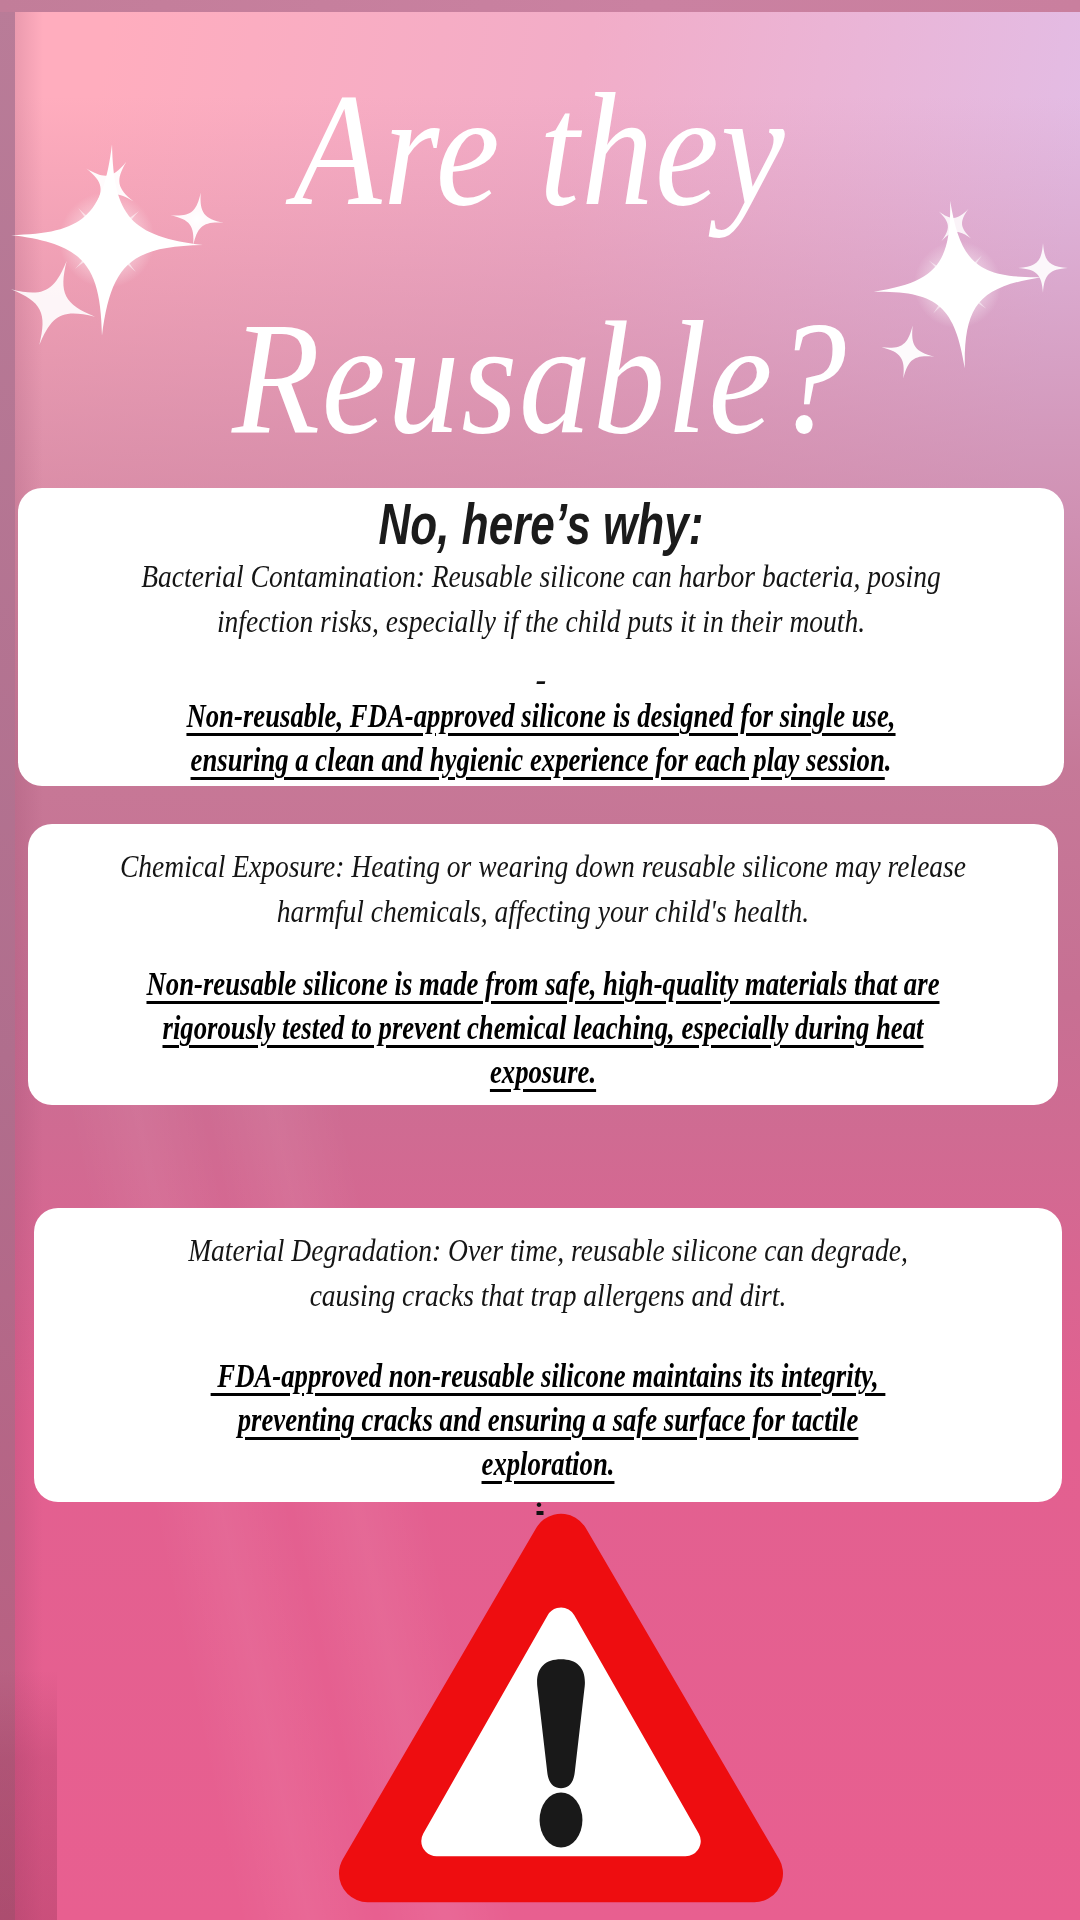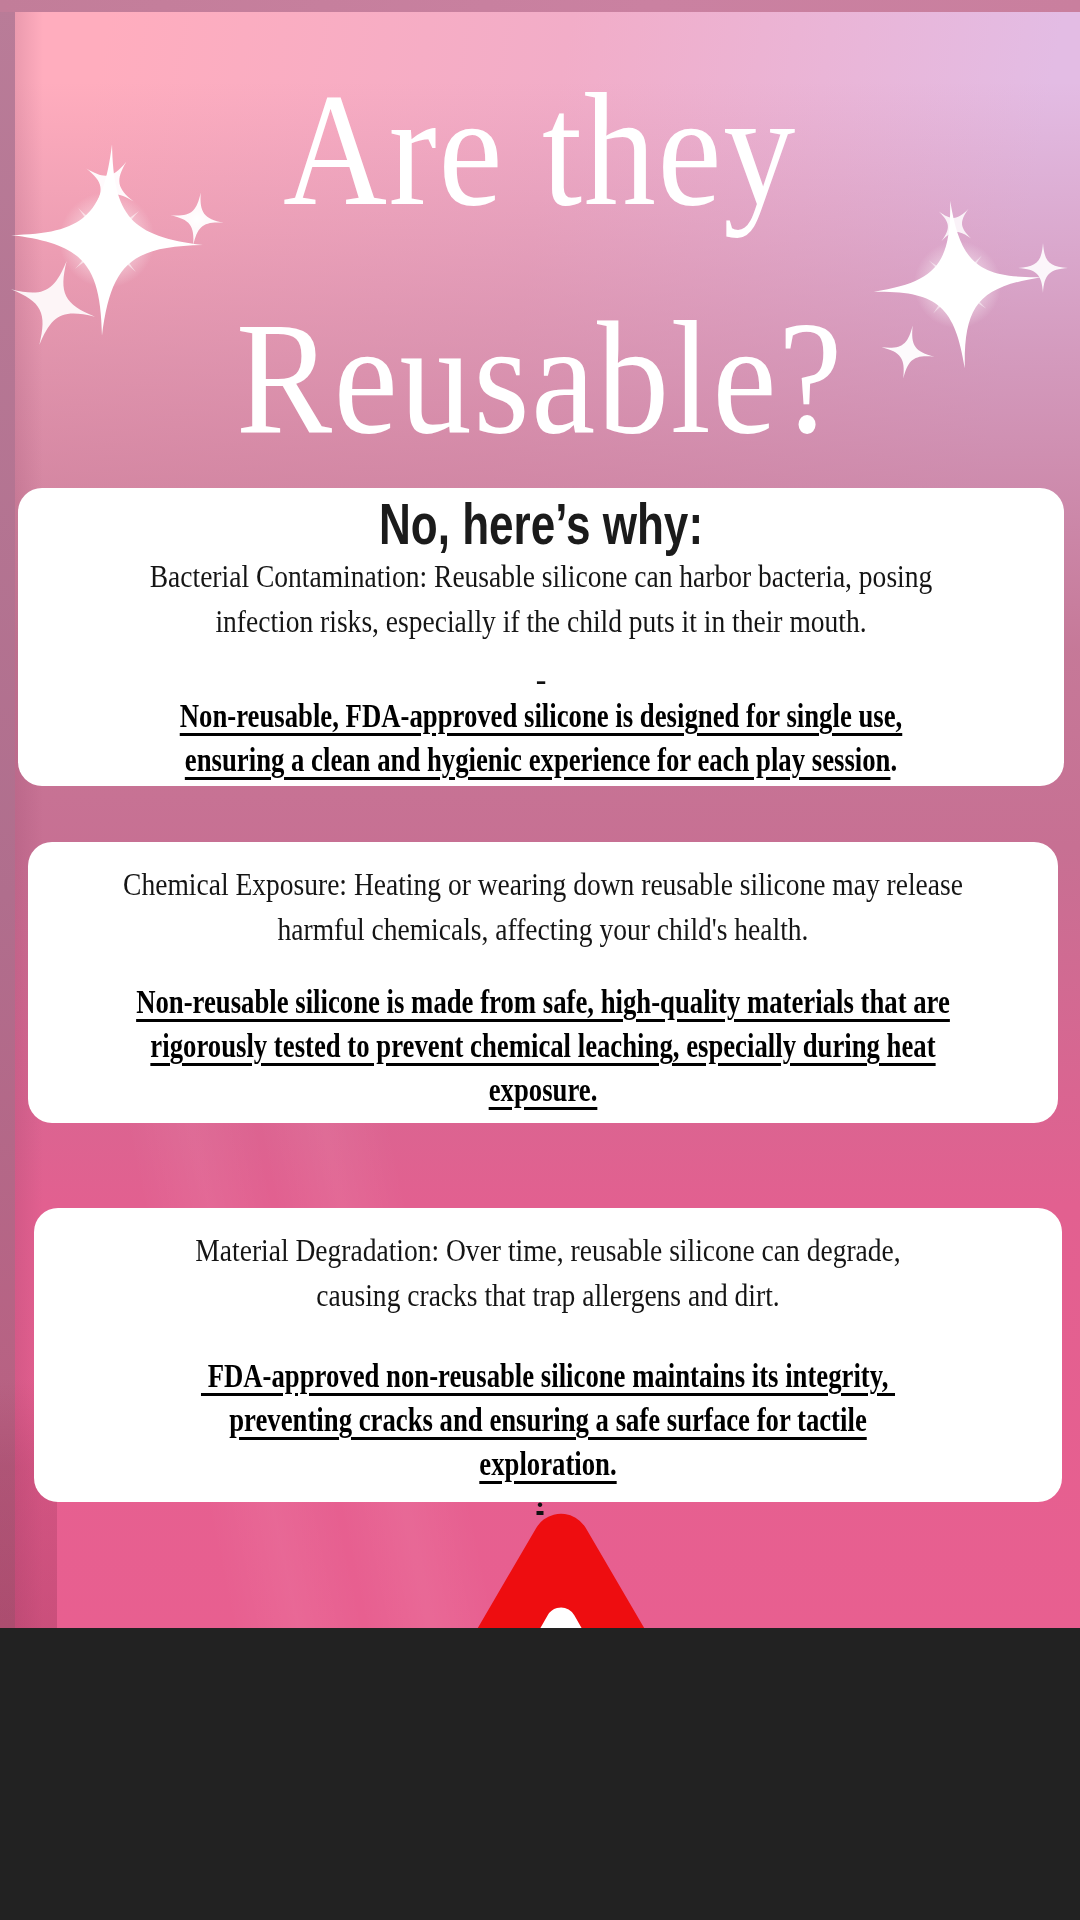--- a/index.html
+++ b/index.html
@@ -1,29 +1,30 @@
 <!DOCTYPE html>
 <html><head>
 <meta charset="utf-8">
 <style>
   html,body{margin:0;padding:0;background:#222;}
   .poster{
     position:relative;
-    width:1080px;height:1628px;
+    width:1080px;height:1920px;
     overflow:hidden;
     font-family:"Liberation Serif",serif;
     background:
       linear-gradient(to bottom,
         rgba(197,124,155,0) 5%,
         rgba(199,126,157,0.55) 22%,
         rgba(196,117,148,0.95) 40%,
         rgba(199,112,147,1) 52%,
         rgba(226,96,144,1) 74%,
         rgba(232,95,144,1) 100%),
       linear-gradient(100deg,#ffadbe 8%,#f2adc8 42%,#e3bce4 78%);
+    font-style: italic;
   }
   .border-top{position:absolute;top:0;left:0;right:0;height:12px;
     background:linear-gradient(to right,#c27d99,#ca81a1 60%,#c97f9e);}
   .border-left{position:absolute;top:0;left:0;bottom:0;width:15px;
     background:linear-gradient(to bottom,#b97c98,#b06e8d 55%,#bb5c7e);}
   .left-shade{position:absolute;top:0;left:15px;bottom:0;width:28px;
     background:linear-gradient(to right,rgba(130,55,90,0.16),rgba(130,55,90,0));}
   .corner-strip{position:absolute;left:0;bottom:0;width:57px;height:250px;
     background:linear-gradient(to top,rgba(140,45,80,0.32),rgba(140,45,80,0.22) 65%,rgba(140,45,80,0));}
   .streaks{position:absolute;left:0;top:54%;width:62%;height:46%;pointer-events:none;
@@ -33,21 +34,21 @@
     position:absolute;left:0;top:36px;width:100%;
     text-align:center;color:#fff;
     font-family:"Liberation Serif",serif;
     font-size:160px;line-height:228px;letter-spacing:2px;
     white-space:pre;
     transform:scaleX(0.9);transform-origin:center top;
   }
 
   .card{position:absolute;background:#ffffff;border-radius:24px;}
   #card1{left:18px;top:488px;width:1046px;height:298px;}
-  #card2{left:28px;top:842px;width:1030px;height:281px;}
+  #card2{left:28px;top:824px;width:1030px;height:281px;}
   #card3{left:34px;top:1208px;width:1028px;height:294px;}
 
   .heading{
     position:absolute;top:8px;left:0;width:100%;text-align:center;
     font-family:"Liberation Sans",sans-serif;font-weight:700;
     font-size:58px;line-height:56px;color:#1b1b1b;
     transform:scaleX(0.76);transform-origin:center;
     white-space:pre;
   }
   .body-text{

